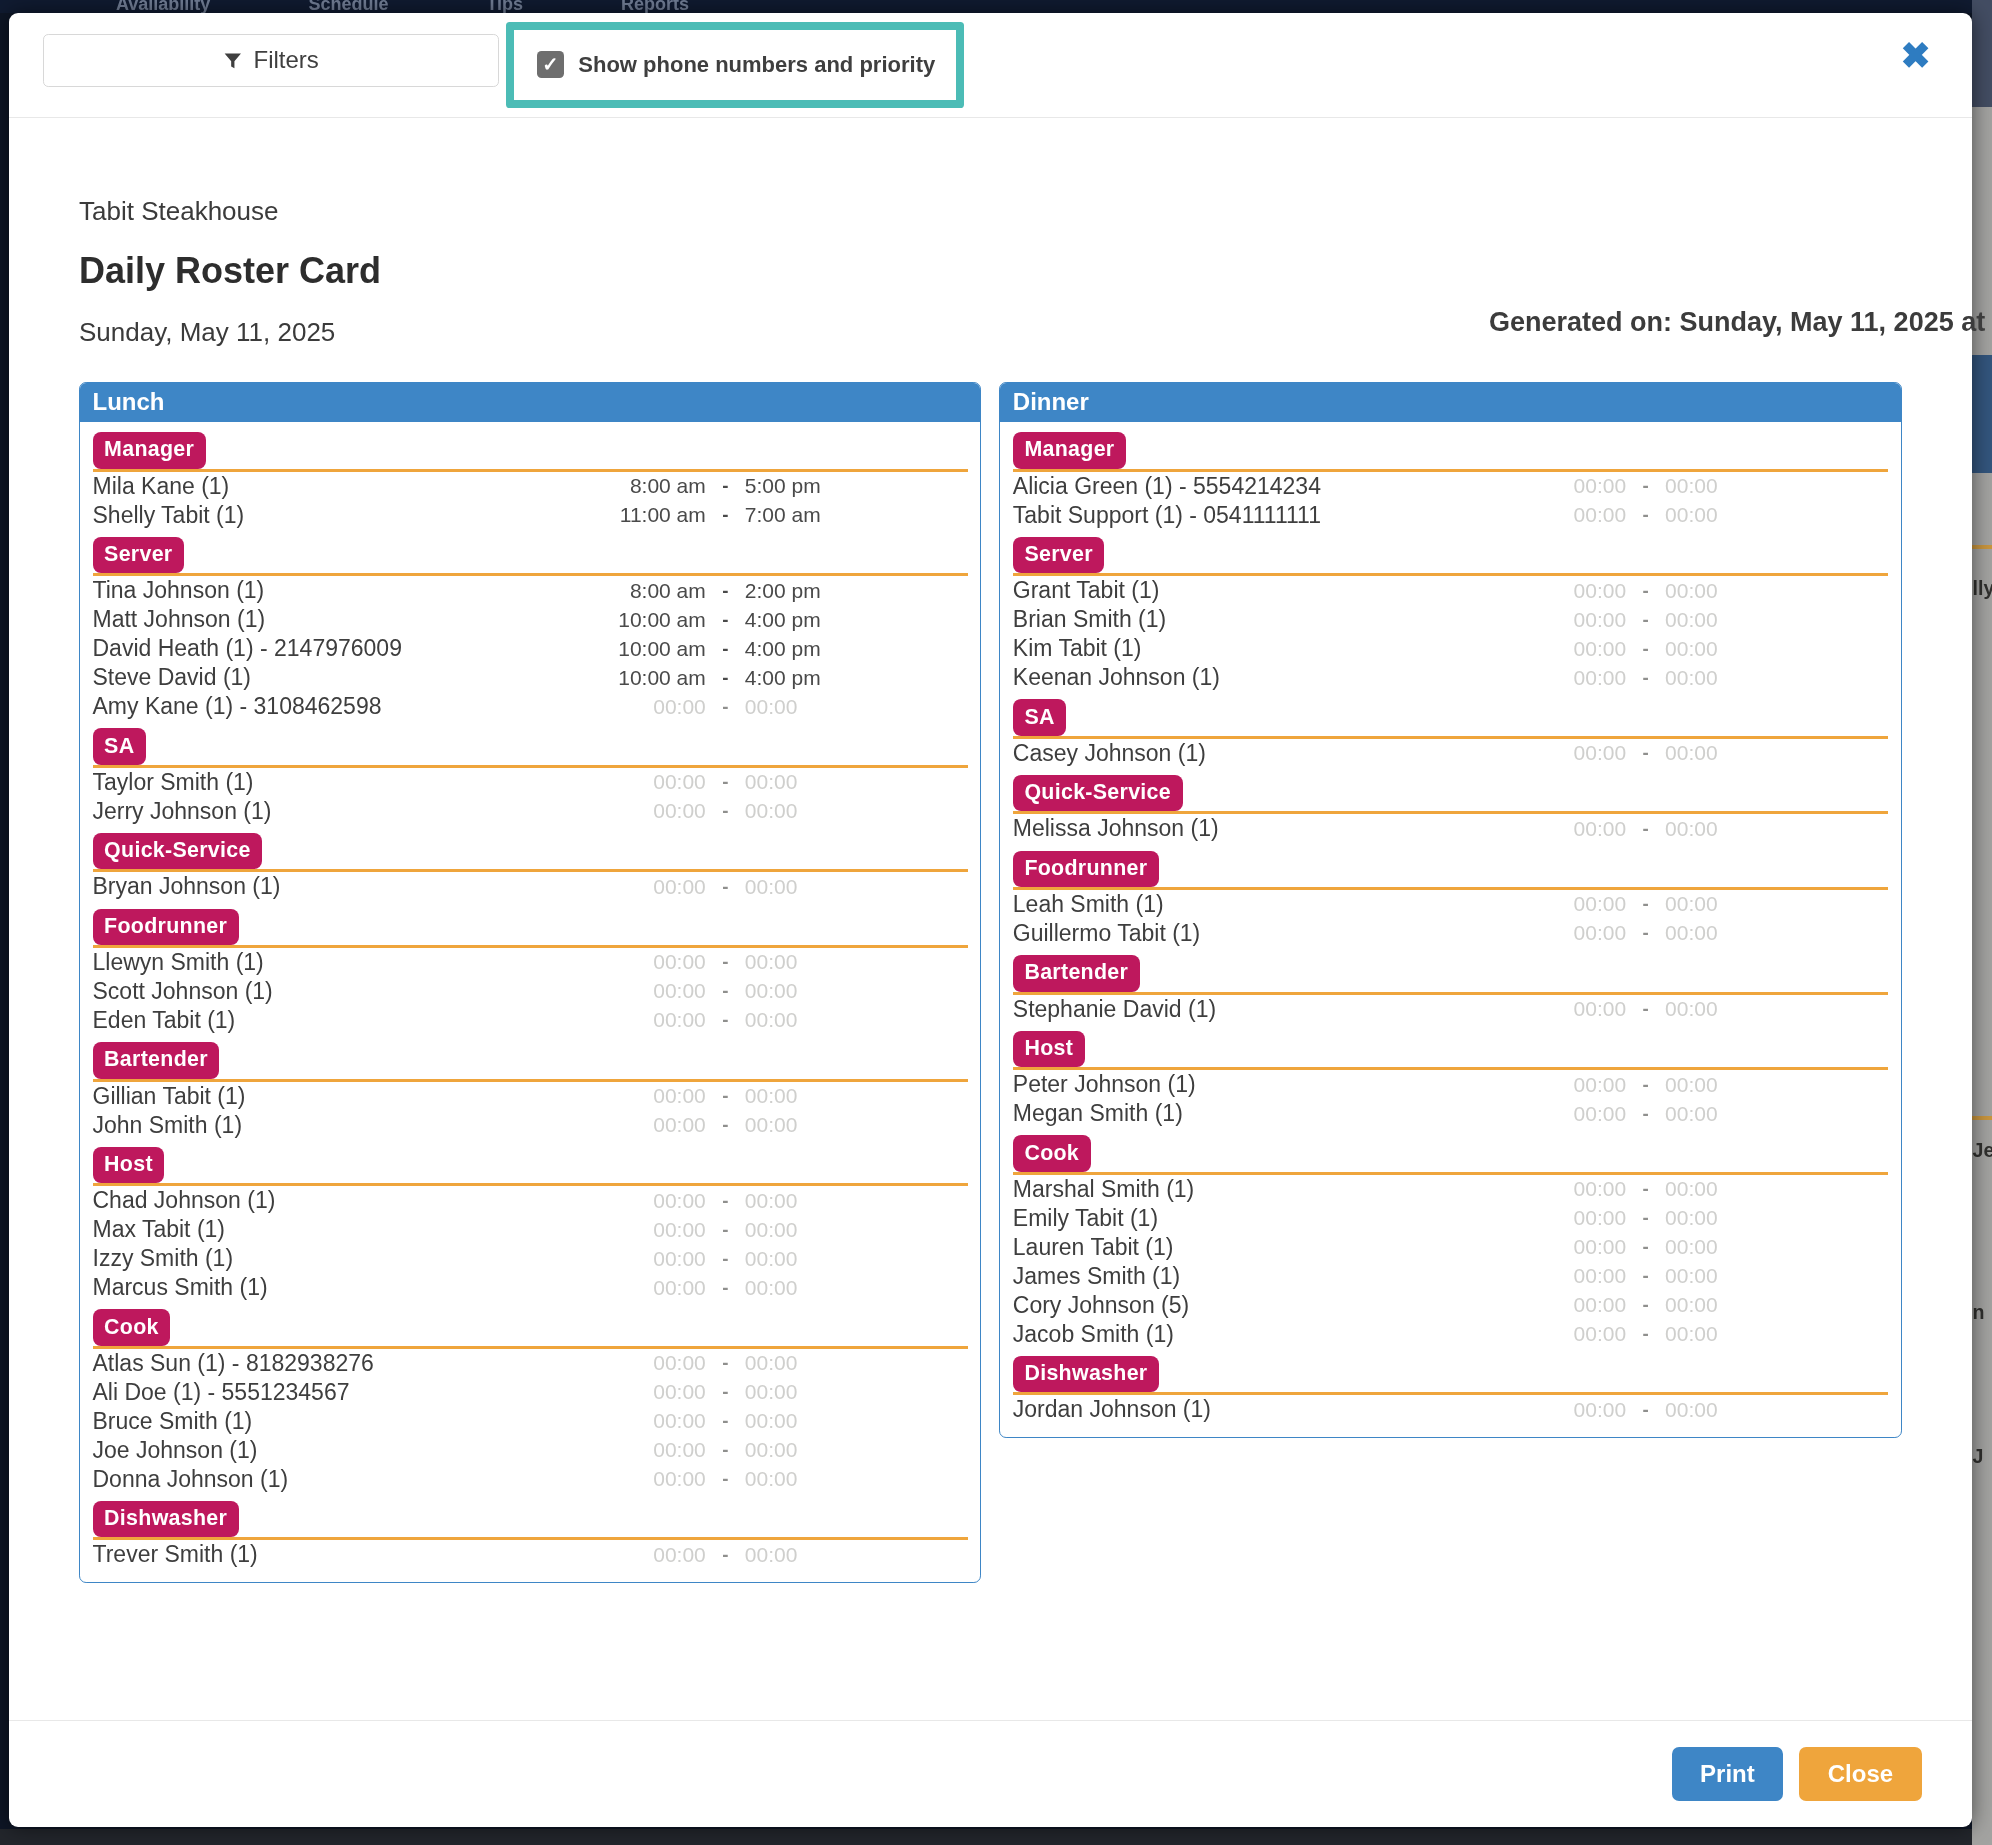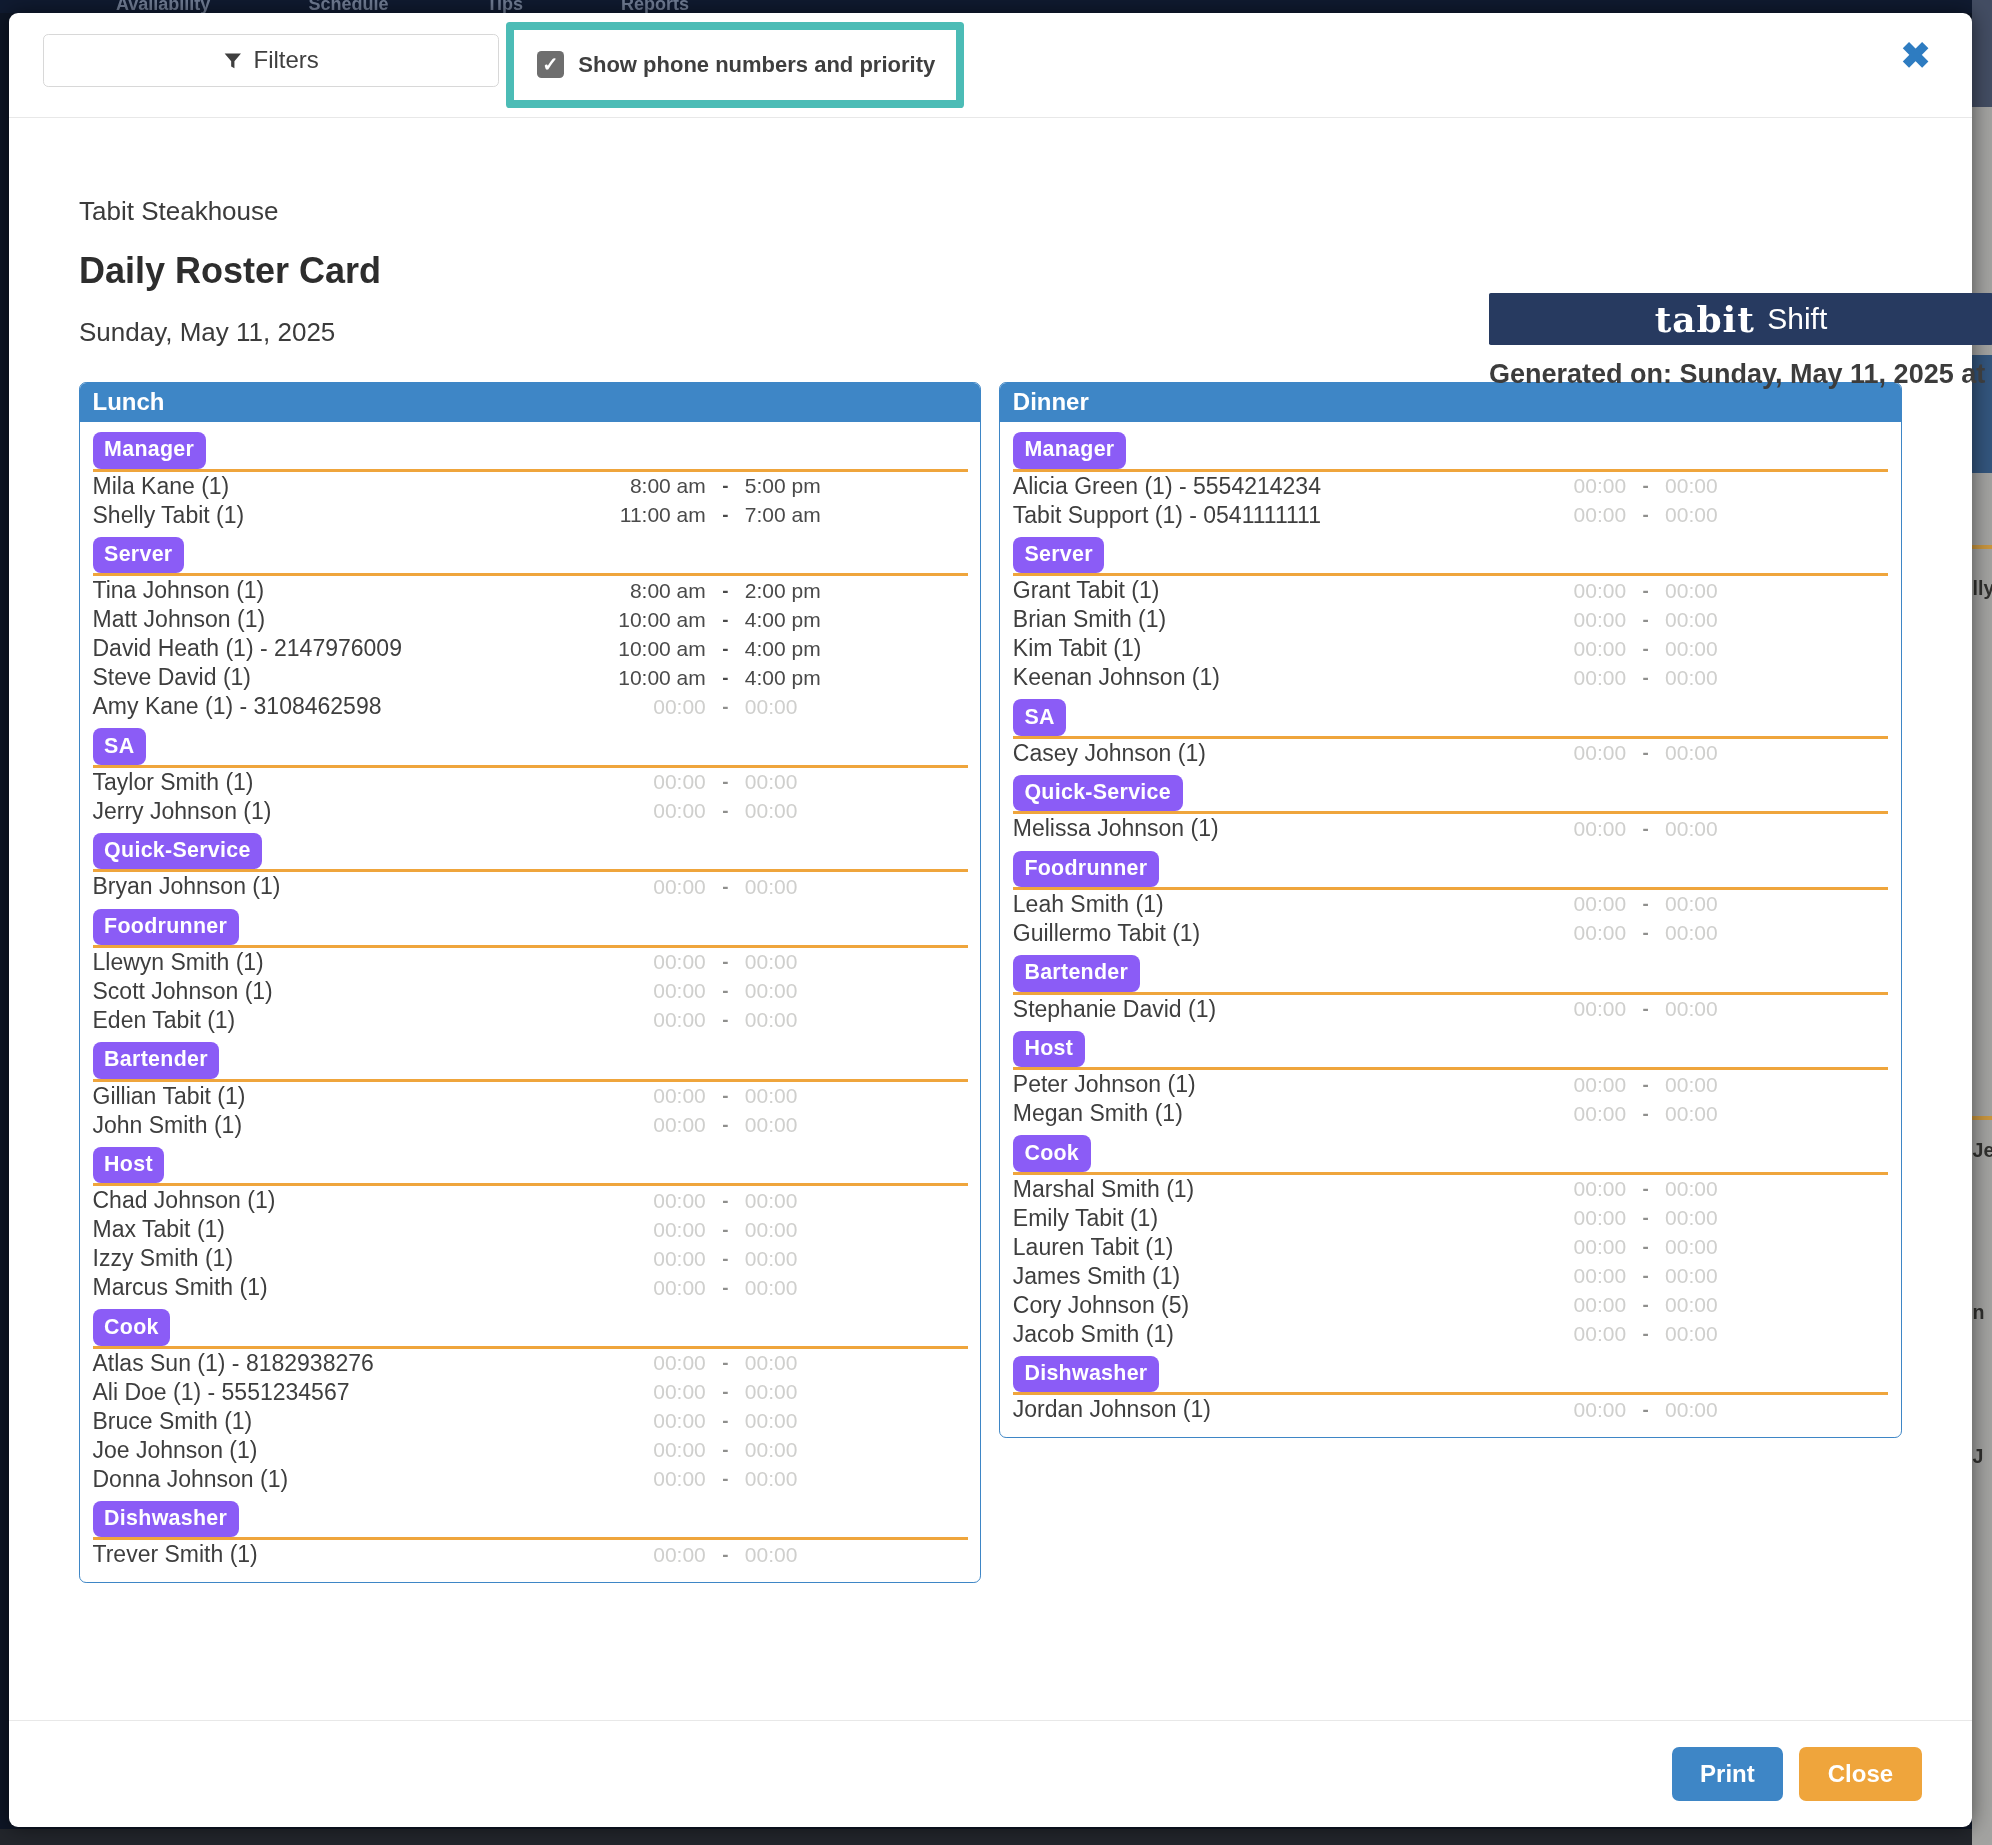--- a/index.html
+++ b/index.html
@@ -91,21 +91,21 @@
   }
   .card-header {
     height:39px; background:#3e86c6; color:#fff;
     font-size:24px; font-weight:bold;
     display:flex; align-items:center; padding-left:12.5px;
   }
   .card-body { padding:3.6px 12.5px 12.5px; }
 
   .badge-wrap { border-bottom:3.6px solid #efa53c; margin-top:7.1px; }
   .role-badge {
-    display:inline-block; background:#8b5cf6; color:#fff;
+    display:inline-block; background:#be185d; color:#fff;
     font-size:21.4px; font-weight:bold; letter-spacing:0.3px;
     padding:5.3px 11.6px 6.2px; border-radius:8px;
   }
 
   .shift-row { display:flex; align-items:center; min-height:29px; padding:0.9px 0; }
   .row-name { font-size:23px; color:#3e3e3e; }
   .row-times { margin-left:auto; margin-right:114px; display:flex; align-items:center; font-size:21px; color:#4a4a4a; }
   .t-start { width:109px; text-align:right; }
   .t-dash  { width:39px;  text-align:center; font-weight:bold; font-size:18.7px; color:#4a4a4a; }
   .t-end   { width:109px; text-align:left; }
@@ -166,24 +166,20 @@
   </div>
 
   <div class="modal-content">
     <div class="doc-header">
       <div class="restaurant">Tabit Steakhouse</div>
       <div class="doc-title">Daily Roster Card</div>
       <div class="doc-date">Sunday, May 11, 2025</div>
     </div>
 
     <div class="logo-wrap">
-      <div class="logo-banner">
-        <span class="logo-brand">tabit</span>
-        <span class="logo-product">Shift</span>
-      </div>
       <div class="generated">Generated on: Sunday, May 11, 2025 at 4:29 am</div>
     </div>
 
     <div class="columns" id="columns">
         <div class="roster-card">
           <div class="card-header">Lunch</div>
           <div class="card-body">
             <div class="badge-wrap"><span class="role-badge">Manager</span></div>
             <div class="shift-row">
               <span class="row-name">Mila Kane (1)</span>

